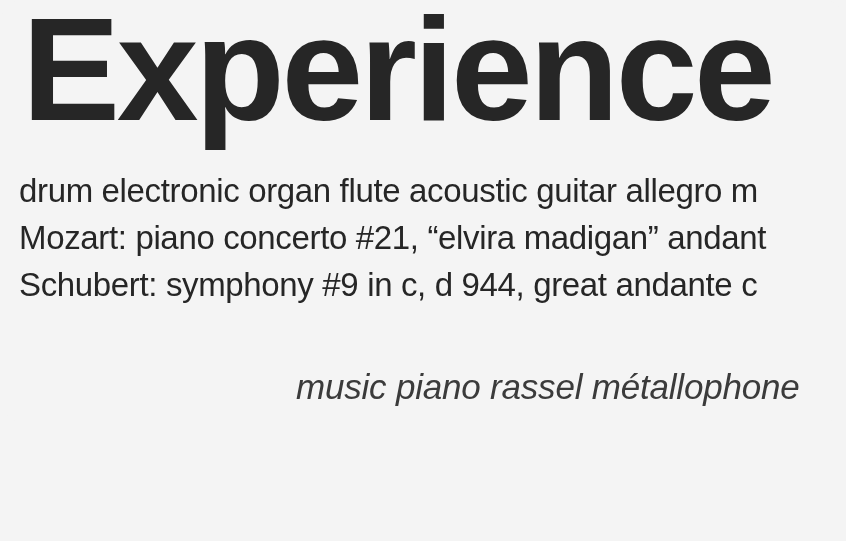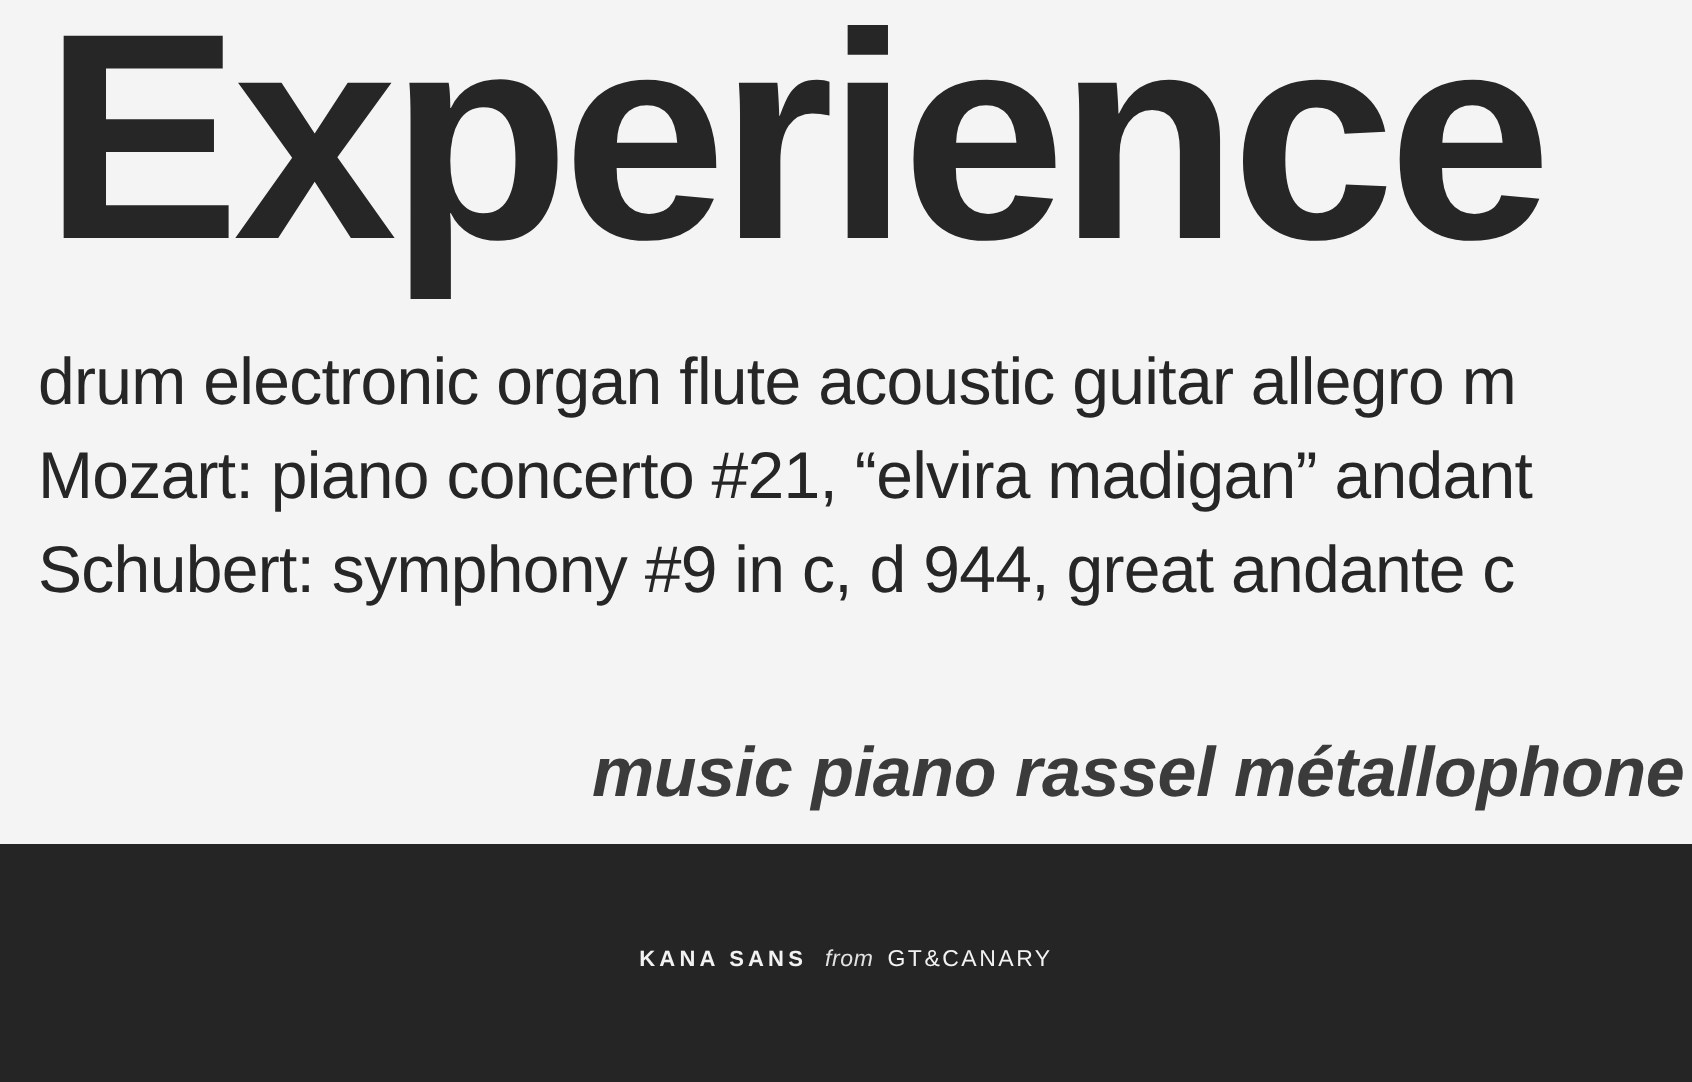--- a/index.html
+++ b/index.html
@@ -65,21 +65,21 @@
     letter-spacing: -0.35px;
     color: #262626;
   }
 
   .accent-line {
     position: absolute;
     left: 296px;
     top: 365px;
     white-space: nowrap;
     font-family: "Liberation Sans", sans-serif;
-    font-weight: 700;
+    font-weight: 400;
     font-style: italic;
     font-size: 35px;
     line-height: 44px;
     letter-spacing: -0.2px;
     color: #3b3b3b;
   }
 
   
   .footer-band {
     position: absolute;
@@ -141,21 +141,14 @@
     <div class="sample-lines">
       <div class="sample-line">drum electronic organ flute acoustic guitar allegro m</div>
       <div class="sample-line">Mozart: piano concerto #21, “elvira madigan” andant</div>
       <div class="sample-line">Schubert: symphony #9 in c, d 944, great andante c</div>
     </div>
 
     <div class="accent-line">music piano rassel métallophone</div>
 
   </div>
 
-  <div class="footer-band">
-    <div class="footer-credit">
-      <span class="credit-family">KANA SANS</span>
-      <span class="credit-from">from</span>
-      <span class="credit-foundry">GT&amp;CANARY</span>
-    </div>
-  </div>
 
 </div>
 
 </body></html>

